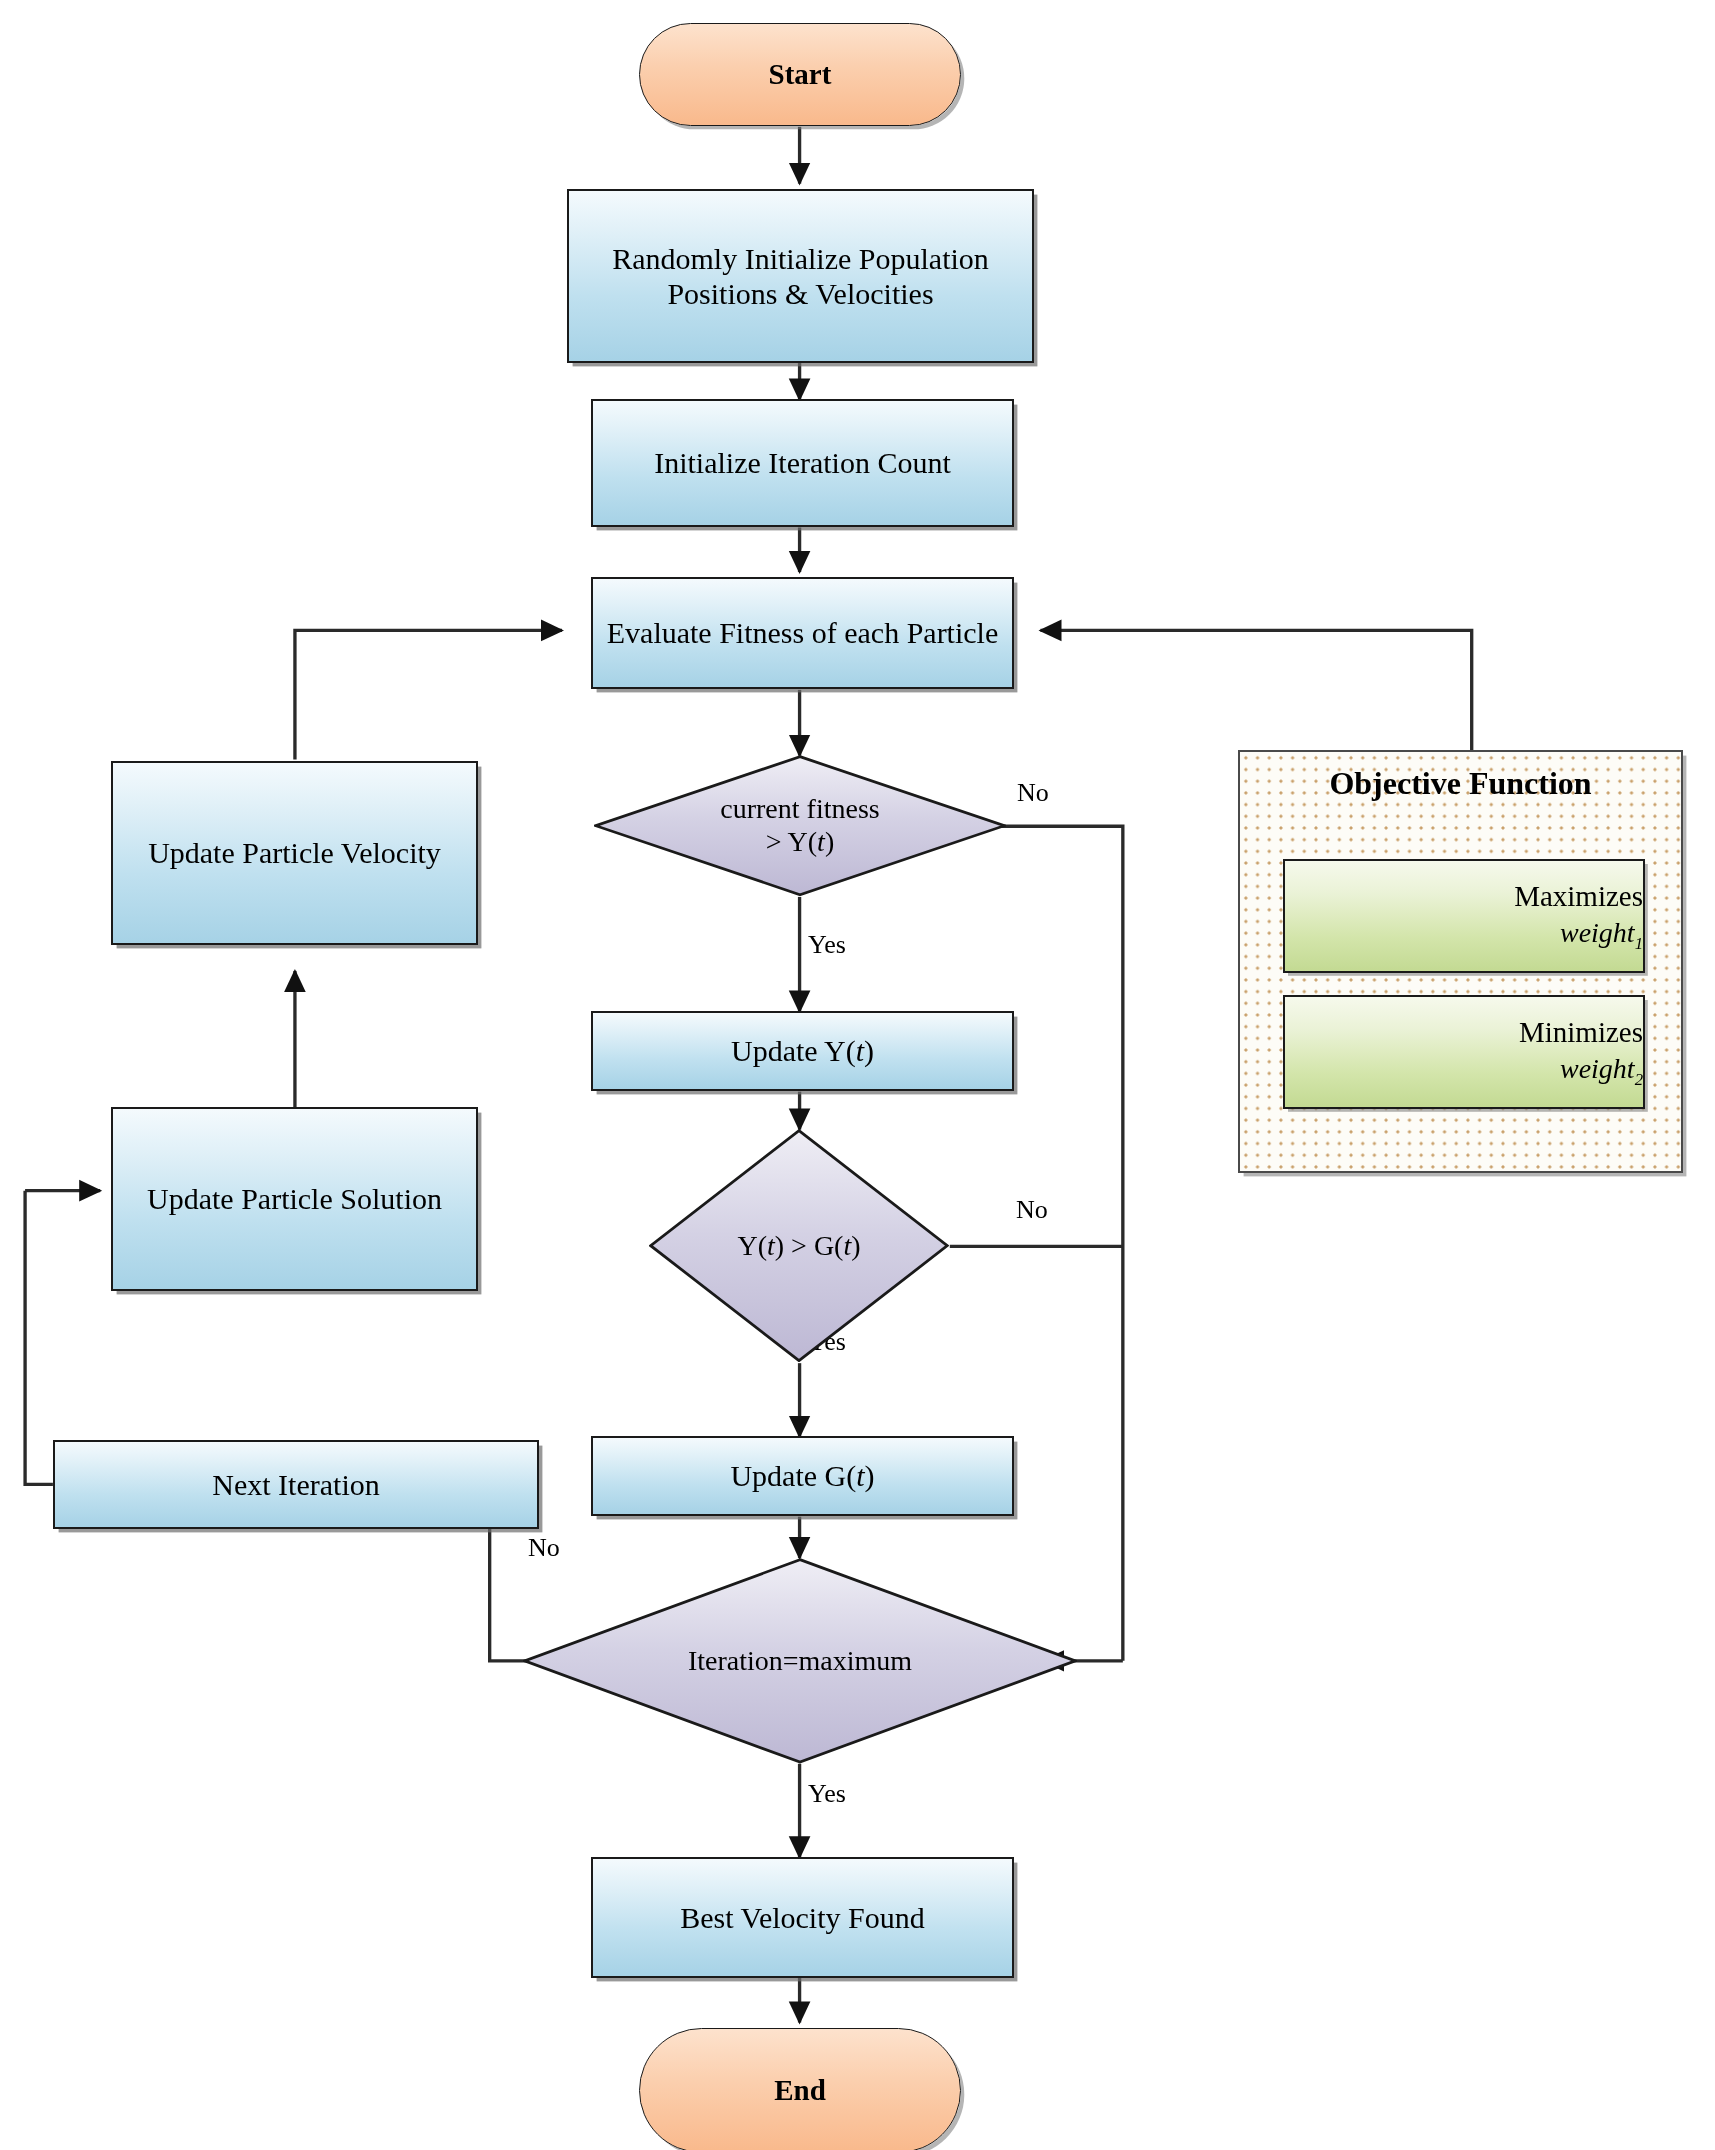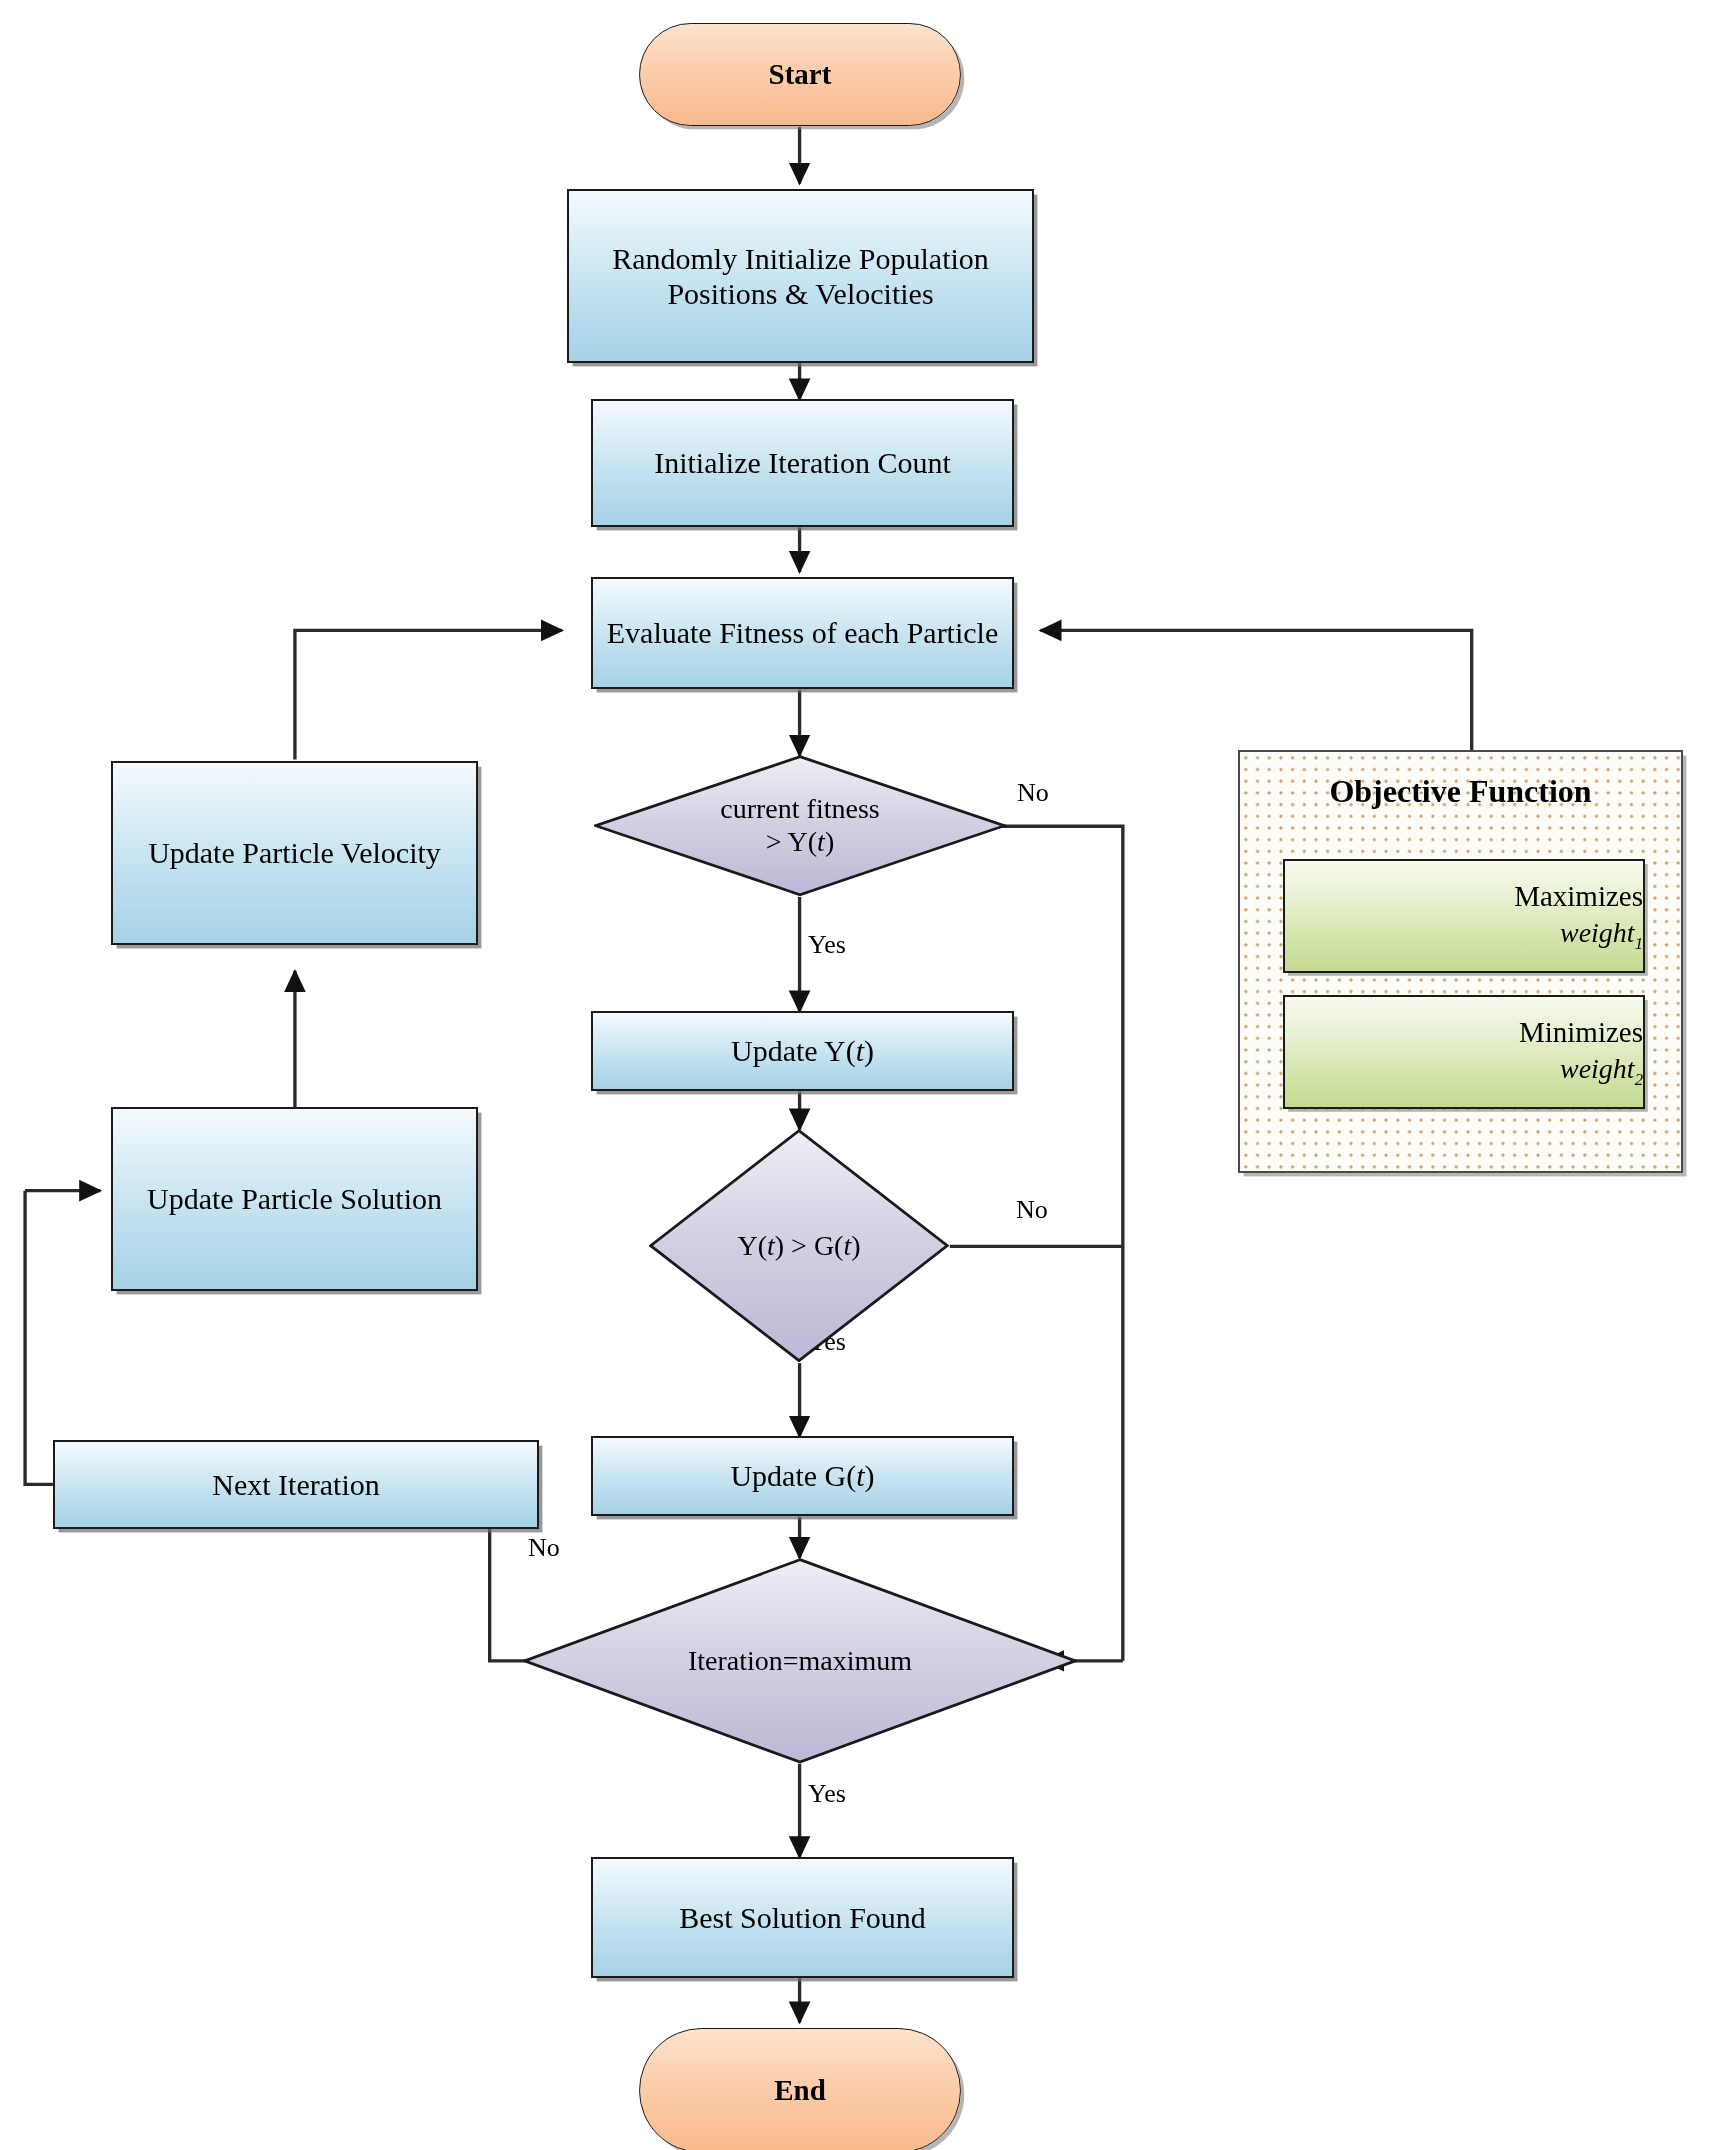--- a/index.html
+++ b/index.html
@@ -69,21 +69,21 @@
   
   .objective {
     position: absolute;
     box-sizing: border-box;
     border: 2.2px solid #4a4a4a;
     background-color: #fdfcf7;
     background-image:
       radial-gradient(circle, #c9a06a 1.4px, rgba(0,0,0,0) 1.7px);
     background-size: 11.7px 11.7px;
     box-shadow: 4.5px 4.5px 0 -1.1px rgba(120,120,120,0.55);
-    padding-top: 13px;
+    padding-top: 5px;
   }
   .objective-title {
     text-align: center;
     font-weight: bold;
     font-size: 32px;
     color: #000;
     margin-top: 7.8px;
     margin-bottom: 5.6px;
   }
   .greenbox {
@@ -232,21 +232,21 @@
           <stop offset="45%" stop-color="#d4d1e4"></stop>
           <stop offset="100%" stop-color="#bdb8d4"></stop>
         </linearGradient>
       </defs>
       <polygon points="498,3 993,185 498,367 3,185" fill="url(#dg3)" stroke="#1a1a1a" stroke-width="5"></polygon>
     </svg>
     <div class="dlabel">Iteration=maximum</div>
   </div>
 
   <div class="node process" style="left:591px; top:1857px; width:423px; height:121px;">
-    <span>Best Solution Found</span>
+    <span>Best Velocity Found</span>
   </div>
 
   <div class="node terminator" style="left:639px; top:2028px; width:322px; height:125px;">
     <span>End</span>
   </div>
 
   <div class="node process" style="left:111px; top:761px; width:367px; height:184px;">
     <span>Update Particle Velocity</span>
   </div>
 

